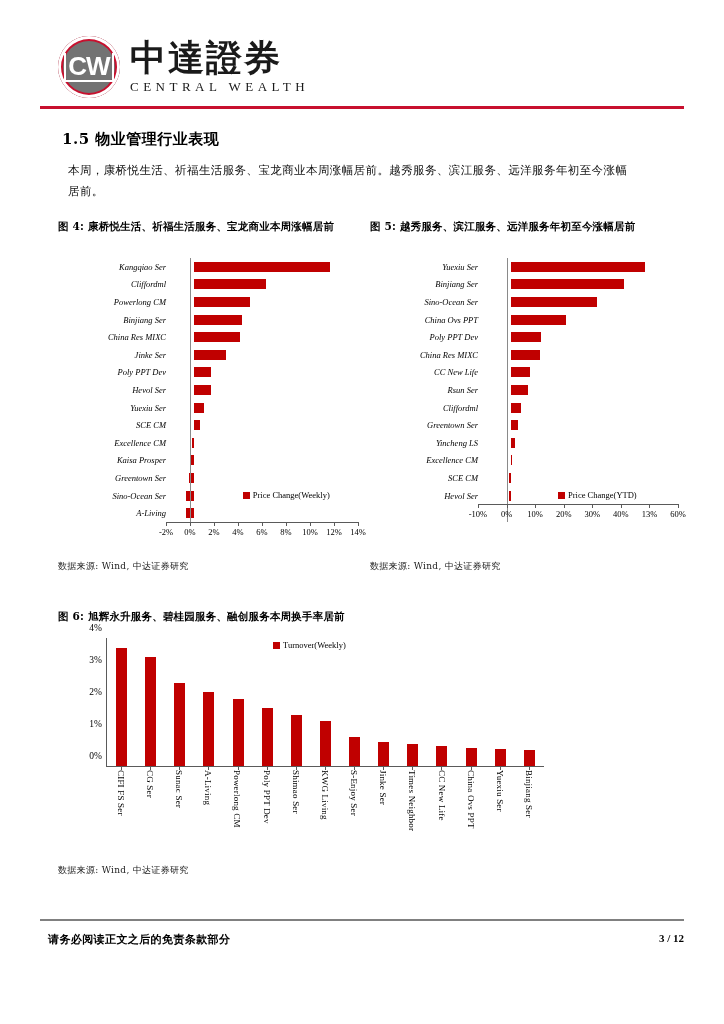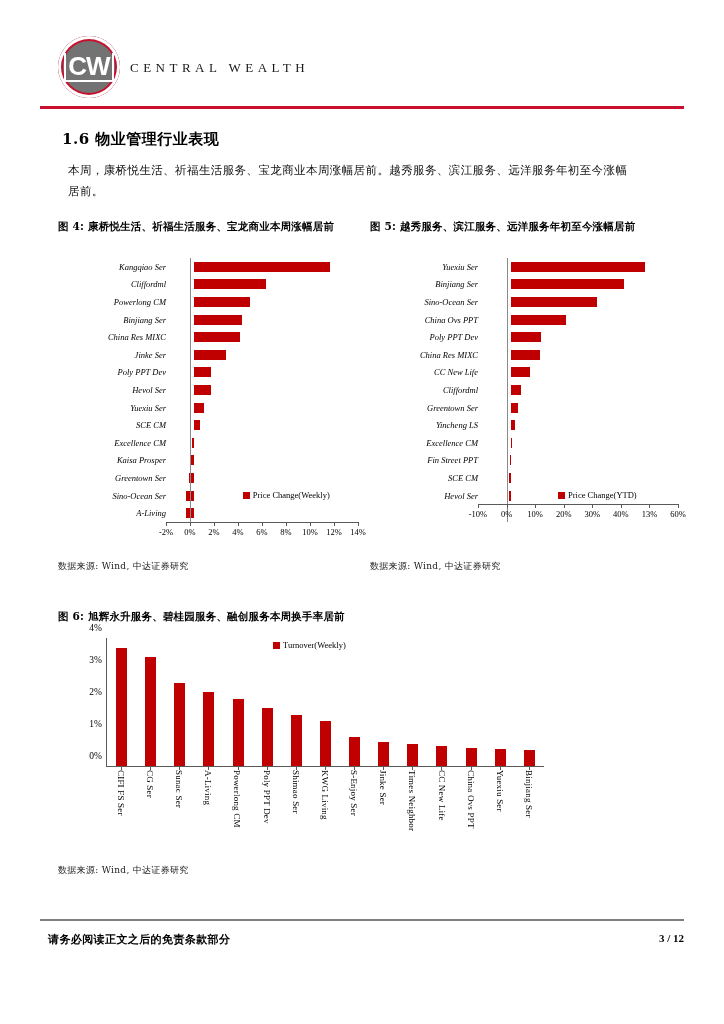--- a/index.html
+++ b/index.html
@@ -91,27 +91,28 @@
 <body>
 
 <div class="page">
 
   <div class="header">
     <div class="logo-wrap">
       <div class="logo-mark">
         <span class="logo-cw">CW</span>
       </div>
       <div class="logo-text">
+        <div class="logo-cn">中達證券</div>
         <div class="logo-en">CENTRAL WEALTH</div>
       </div>
     </div>
     <div class="header-rule"></div>
   </div>
 
-  <div class="sec-title">1.6 物业管理行业表现</div>
+  <div class="sec-title">1.5 物业管理行业表现</div>
   <div class="body-text">本周，康桥悦生活、祈福生活服务、宝龙商业本周涨幅居前。越秀服务、滨江服务、远洋服务年初至今涨幅居前。</div>
 
   <div class="fig-cap fig4-cap">图 4: 康桥悦生活、祈福生活服务、宝龙商业本周涨幅居前</div>
   <div class="fig-cap fig5-cap">图 5: 越秀服务、滨江服务、远洋服务年初至今涨幅居前</div>
   <div class="fig-cap fig6-cap">图 6: 旭辉永升服务、碧桂园服务、融创服务本周换手率居前</div>
 
   <div class="hchart" id="chart-fig4" style="left:58px;top:258px;width:300px;">
       <div class="hrow" style="height: 17.6px;">
         <div class="hlabel">Kangqiao Ser</div>
         <div class="htrack" style="height: 17.6px;">
@@ -267,20 +268,26 @@
           <div class="hbar" style="top: 3.8px; left: 14.2857%; width: 14.8571%;"></div>
         </div>
       </div>
       <div class="hrow" style="height: 17.6px;">
         <div class="hlabel">CC New Life</div>
         <div class="htrack" style="height: 17.6px;">
           <div class="hbar" style="top: 3.8px; left: 14.2857%; width: 9.71429%;"></div>
         </div>
       </div>
       <div class="hrow" style="height: 17.6px;">
+        <div class="hlabel">Rsun Ser</div>
+        <div class="htrack" style="height: 17.6px;">
+          <div class="hbar" style="top: 3.8px; left: 14.2857%; width: 8.57143%;"></div>
+        </div>
+      </div>
+      <div class="hrow" style="height: 17.6px;">
         <div class="hlabel">Cliffordml</div>
         <div class="htrack" style="height: 17.6px;">
           <div class="hbar" style="top: 3.8px; left: 14.2857%; width: 5.42857%;"></div>
         </div>
       </div>
       <div class="hrow" style="height: 17.6px;">
         <div class="hlabel">Greentown Ser</div>
         <div class="htrack" style="height: 17.6px;">
           <div class="hbar" style="top: 3.8px; left: 14.2857%; width: 3.57143%;"></div>
         </div>
@@ -288,26 +295,20 @@
       <div class="hrow" style="height: 17.6px;">
         <div class="hlabel">Yincheng LS</div>
         <div class="htrack" style="height: 17.6px;">
           <div class="hbar" style="top: 3.8px; left: 14.2857%; width: 2.28571%;"></div>
         </div>
       </div>
       <div class="hrow" style="height: 17.6px;">
         <div class="hlabel">Excellence CM</div>
         <div class="htrack" style="height: 17.6px;">
           <div class="hbar" style="top: 3.8px; left: 14.2857%; width: 0.714286%;"></div>
-        </div>
-      </div>
-      <div class="hrow" style="height: 17.6px;">
-        <div class="hlabel">Fin Street PPT</div>
-        <div class="htrack" style="height: 17.6px;">
-          <div class="hbar" style="top: 3.8px; left: 13.7143%; width: 0.571429%;"></div>
         </div>
       </div>
       <div class="hrow" style="height: 17.6px;">
         <div class="hlabel">SCE CM</div>
         <div class="htrack" style="height: 17.6px;">
           <div class="hbar" style="top: 3.8px; left: 13.5714%; width: 0.714286%;"></div>
         </div>
       </div>
       <div class="hrow" style="height: 17.6px;">
         <div class="hlabel">Hevol Ser</div>

